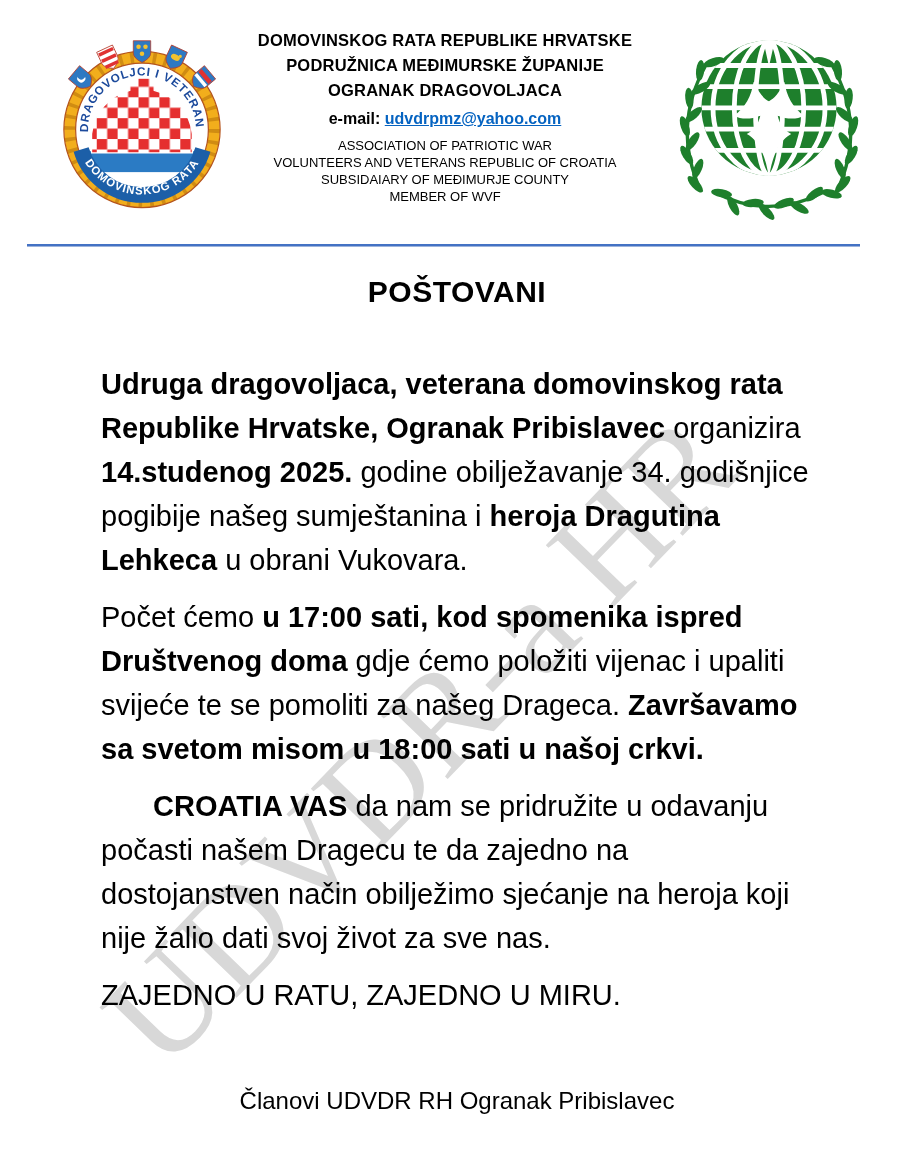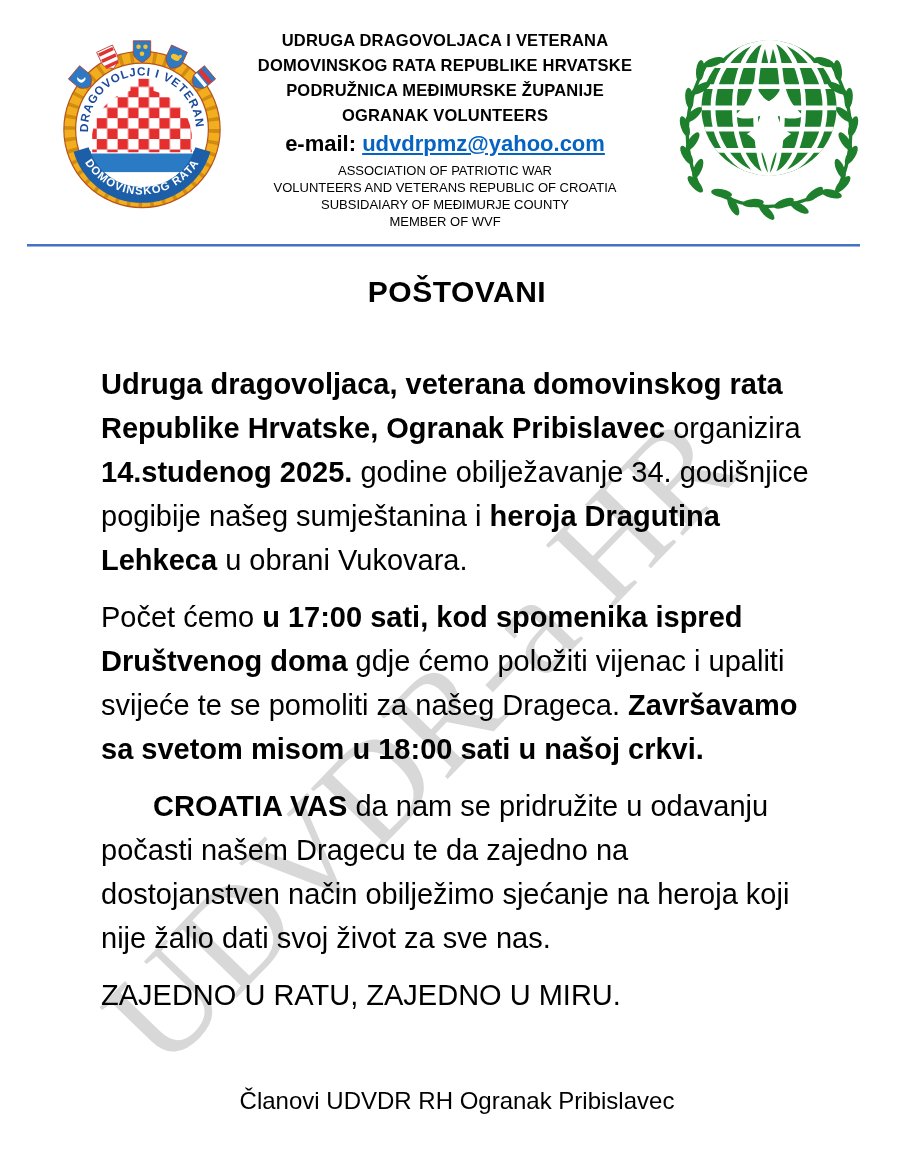--- a/index.html
+++ b/index.html
@@ -37,21 +37,21 @@
   }
   
   .letterhead{position:absolute;left:0;top:0;width:899px;height:244px;z-index:1;}
   .logo-left{position:absolute;left:55px;top:28px;width:174px;height:196px;}
   .logo-right{position:absolute;left:658px;top:16px;width:222px;height:208px;}
   .head-center{
     position:absolute;left:205px;top:28px;width:480px;
     text-align:center;
   }
   .org-line{font-size:16.5px;font-weight:bold;line-height:25px;letter-spacing:.2px;}
-  .email-line{font-size:22px;font-weight:bold;line-height:28px;margin-top:2px;}
+  .email-line{font-size:16px;font-weight:bold;line-height:28px;margin-top:2px;}
   .email-line a{color:var(--link-blue);text-decoration:underline;}
   .en-line{font-size:13px;line-height:17px;}
   .en-block{margin-top:4px;}
   
   .rule{
     position:absolute;left:27px;top:244px;width:833px;height:3px;z-index:1;
     background:linear-gradient(var(--rule-blue) 0 68%, var(--rule-blue-light) 68% 100%);
     border:none;
   }
   
@@ -137,24 +137,23 @@
           <g transform="translate(169,51) rotate(50)">
             <path d="M-10,-12 H10 V2 Q10,8 0,13 Q-10,8 -10,2 Z" fill="#2E79C2"></path>
             <rect x="-9" y="-7" width="18" height="5" fill="#E03232" stroke="none"></rect>
             <rect x="-9" y="0" width="18" height="4" fill="#ffffff" stroke="none"></rect>
           </g>
         </g>
       </svg>
     </div>
 
     <div class="head-center">
-      <div class="org-line">UDRUGA DRAGOVOLJACA I VETERANA</div>
       <div class="org-line">DOMOVINSKOG RATA REPUBLIKE HRVATSKE</div>
       <div class="org-line">PODRUŽNICA MEĐIMURSKE ŽUPANIJE</div>
-      <div class="org-line">OGRANAK VOLUNTEERS</div>
+      <div class="org-line">OGRANAK DRAGOVOLJACA</div>
       <div class="email-line">
         <span>e-mail:</span>
         <a href="#">udvdrpmz@yahoo.com</a>
       </div>
       <div class="en-block">
         <div class="en-line">ASSOCIATION OF PATRIOTIC WAR</div>
         <div class="en-line">VOLUNTEERS AND VETERANS REPUBLIC OF CROATIA</div>
         <div class="en-line">SUBSIDAIARY OF MEĐIMURJE COUNTY</div>
         <div class="en-line">MEMBER OF WVF</div>
       </div>

